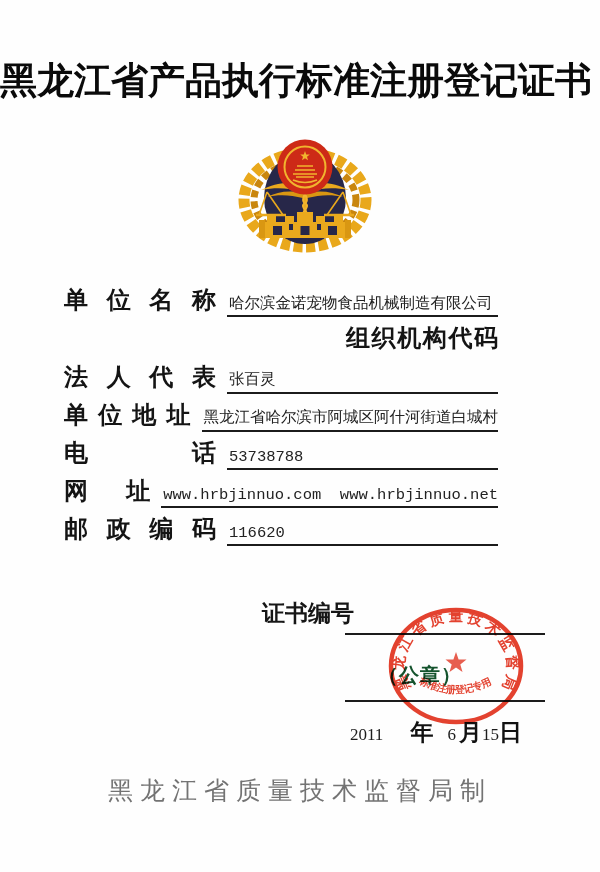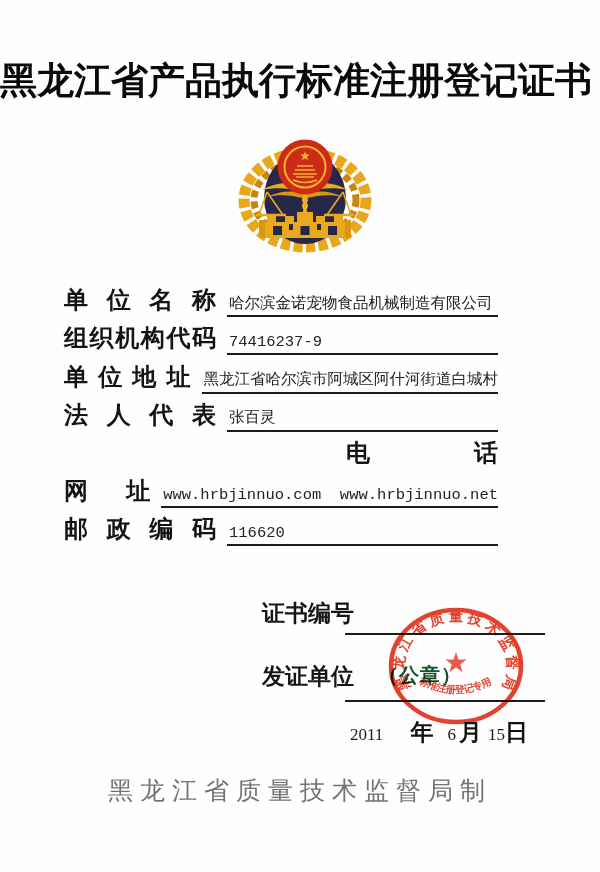--- a/index.html
+++ b/index.html
@@ -33,21 +33,21 @@
     color:#14532d;letter-spacing:1px;line-height:1;
   }
   .date-row{
     position:absolute;left:350px;top:721px;display:flex;align-items:baseline;
   }
   .date-num{font-family:"Liberation Serif",serif;font-size:17px;color:#1d1d1d;}
   .date-unit{font-size:23px;font-weight:bold;color:#111;line-height:1;}
   .u-year{margin-left:27px;}
   .n-month{margin-left:14px;}
   .u-month{margin-left:3px;}
-  .n-day{margin-left:6px;}
+  .n-day{}
   .seal{position:absolute;left:383px;top:603px;width:146px;height:126px;mix-blend-mode:multiply;}
   .footer{
     position:absolute;top:774px;left:0;right:0;text-align:center;
     font-family:"Liberation Serif",serif;font-size:25px;letter-spacing:7px;
     color:#737373;
   }
 </style>
 </head>
 <body>
 
@@ -100,47 +100,46 @@
     </g>
   </svg>
 
   <div class="form">
     <div class="form-row">
       <div class="form-label">单 位 名 称</div>
       <div class="form-value">哈尔滨金诺宠物食品机械制造有限公司</div>
     </div>
     <div class="form-row">
       <div class="form-label">组织机构代码</div>
-      <div class="form-value">74416237-9</div>
+    </div>
+    <div class="form-row">
+      <div class="form-label">法 人 代 表</div>
+      <div class="form-value">张百灵</div>
     </div>
     <div class="form-row">
       <div class="form-label">单 位 地 址</div>
       <div class="form-value">黑龙江省哈尔滨市阿城区阿什河街道白城村</div>
     </div>
     <div class="form-row">
-      <div class="form-label">法 人 代 表</div>
-      <div class="form-value">张百灵</div>
-    </div>
-    <div class="form-row">
       <div class="form-label">电 话</div>
+      <div class="form-value">53738788</div>
     </div>
     <div class="form-row">
       <div class="form-label">网 址</div>
       <div class="form-value">www.hrbjinnuo.com  www.hrbjinnuo.net</div>
     </div>
     <div class="form-row">
       <div class="form-label">邮 政 编 码</div>
       <div class="form-value">116620</div>
     </div>
   </div>
 
   <div class="cert">
     <div class="cert-label" style="top:0;">证书编号</div>
     <div class="cert-line" style="top:31px;"></div>
-    <div class="cert-label" style="top:63px;">发证单位</div>
     <div class="cert-issuer-value">（公章）</div>
     <div class="cert-line" style="top:98px;"></div>
   </div>
 
   <div class="date-row">
     <span class="date-num">2011</span>
     <span class="date-unit u-year">年</span>
     <span class="date-num n-month">6</span>
     <span class="date-unit u-month">月</span>
     <span class="date-num n-day">15</span>

